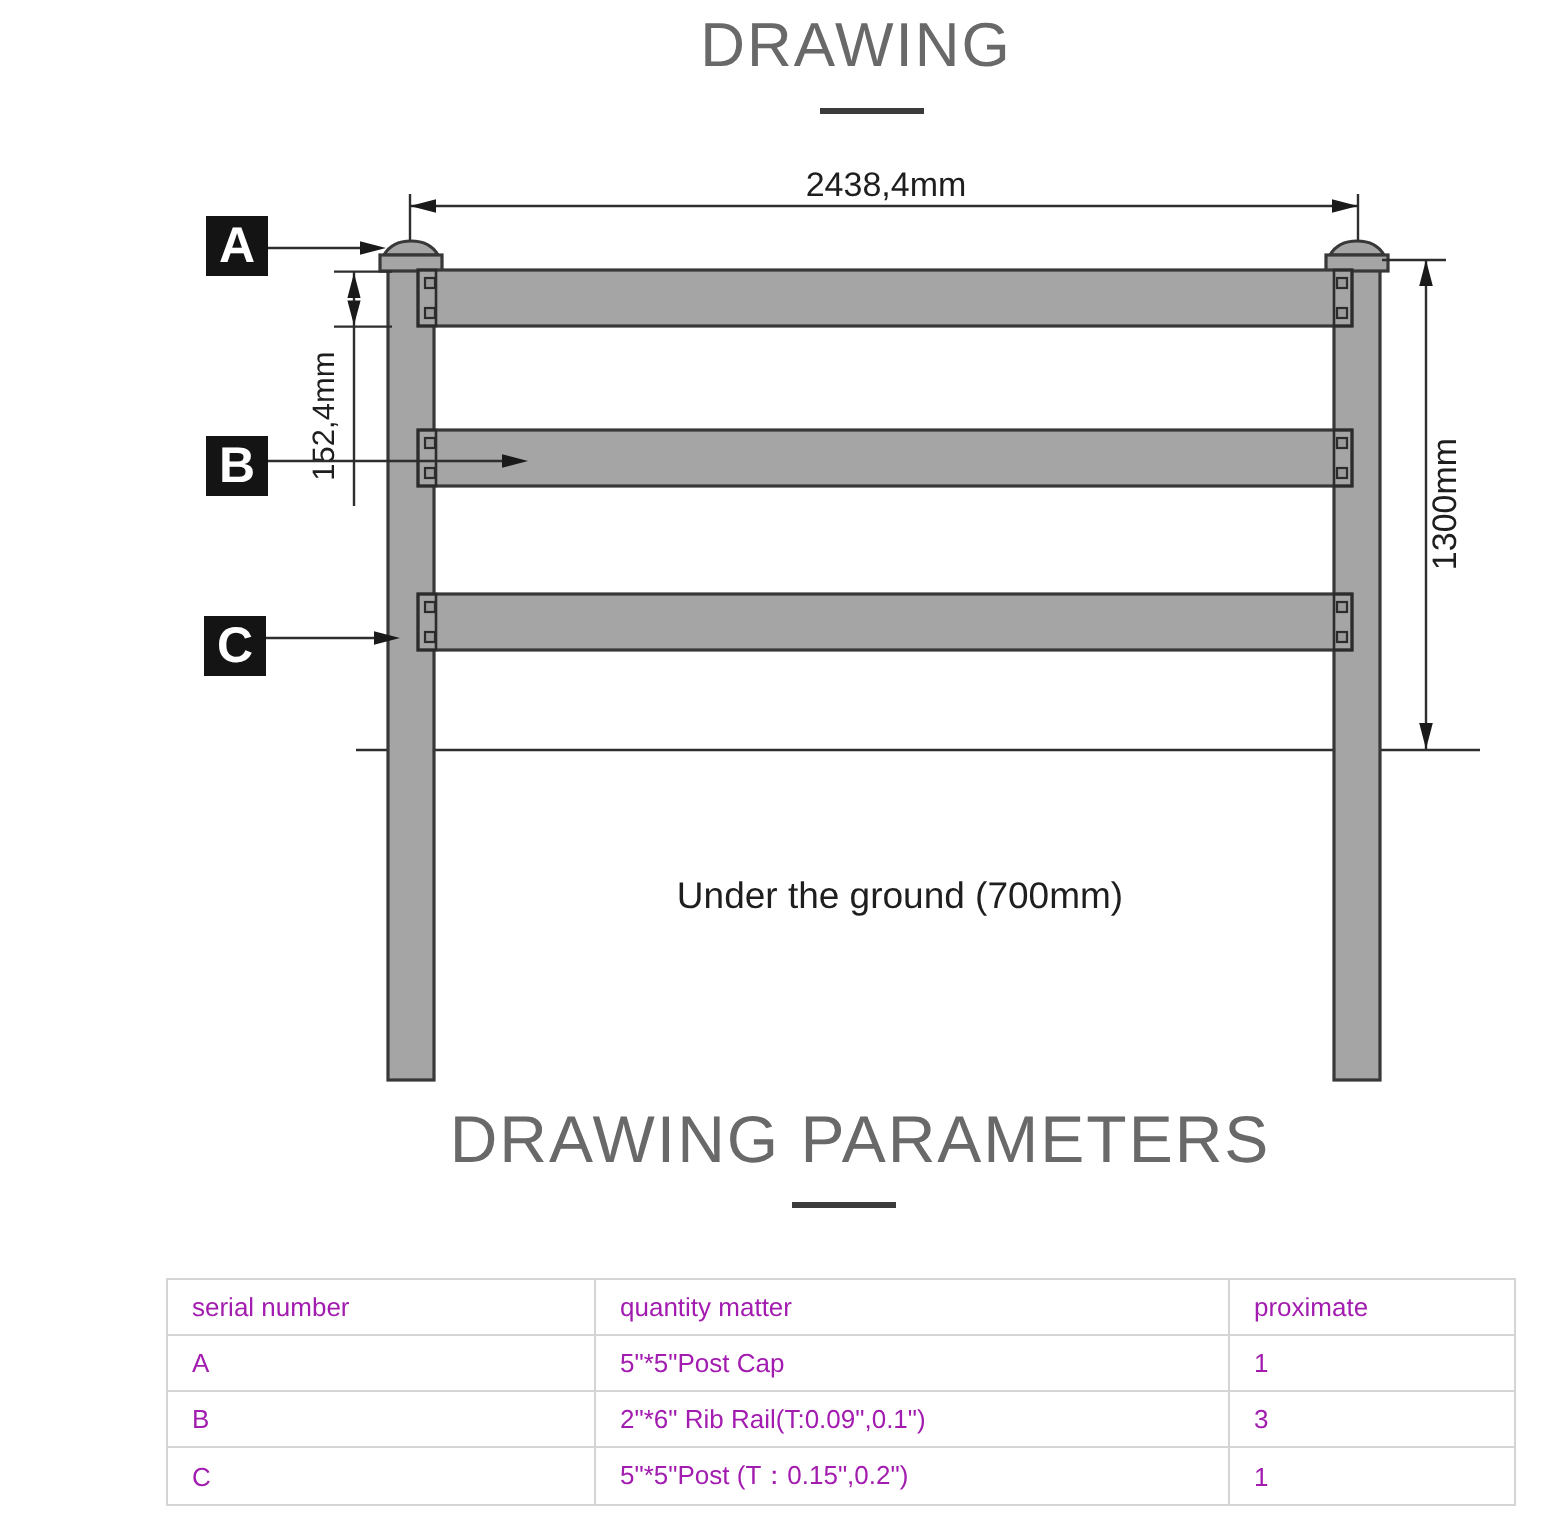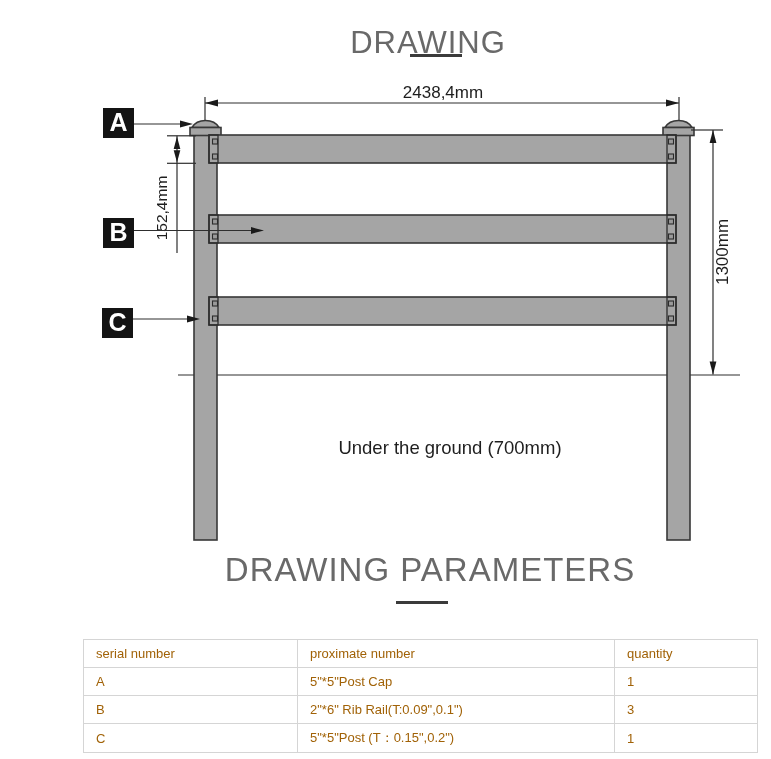--- a/index.html
+++ b/index.html
@@ -5,39 +5,39 @@
   html,body { margin:0; padding:0; background:#ffffff; }
   #page {
     position:relative; width:771px; height:759px; overflow:hidden;
     background:#ffffff; font-family:"Liberation Sans", sans-serif;
   }
   .heading {
     position:absolute; transform:translateX(-50%);
     color:#696969; font-weight:400; letter-spacing:1px; white-space:nowrap;
     margin:0;
   }
-  #drawing-title { left:428px; top:5px; font-size:31px;margin-top:20px; }
+  #drawing-title { left:428px; top:5px; font-size:31px; }
   #section-title { left:430px; top:551px; font-size:33px; }
   .rule { position:absolute; background:#3b3b3b; height:2.5px; }
   #title-rule   { left:410px; top:54px;  width:52px; }
   #section-rule { left:396px; top:601px; width:52px; }
   #fence-svg { position:absolute; left:0; top:0; }
   svg text { font-family:"Liberation Sans", sans-serif; fill:#1e1e1e; }
   .shape { fill:#a5a5a5; stroke:#383838; stroke-width:1.6; }
   .dim   { stroke:#2e2e2e; stroke-width:1.2; fill:none; }
   .arrow { fill:#1a1a1a; stroke:none; }
   .tab   { fill:#9a9a9a; stroke:#2c2c2c; stroke-width:1.1; }
   .bracket { fill:none; stroke:#2c2c2c; stroke-width:1.3; }
   .dimtext { font-size:17px; }
   .label-box { fill:#141414; }
   .label-letter { font-size:25px; font-weight:700; fill:#ffffff; text-anchor:middle; }
   #params-table {
     position:absolute; left:83px; top:639px; width:674px;
     border-collapse:collapse; table-layout:fixed;
-    font-size:13px; color:#a16207;padding-left:12px;
+    font-size:13px; color:#a21caf;padding-left:12px;
   }
   #params-table th, #params-table td {
     border:1px solid #d5d5d5; font-weight:400; text-align:left;
     padding:5px 12px; height:17px; vertical-align:middle;
     overflow:hidden; white-space:nowrap;
   }
 </style>
 </head>
 <body>
 
@@ -150,22 +150,22 @@
 
   <table id="params-table">
     <colgroup>
       <col style="width:214px">
         <col style="width:317px">
         <col style="width:143px">
     </colgroup>
     <thead>
       <tr>
         <th>serial number</th>
-        <th>proximate number</th>
-        <th>quantity</th>
+        <th>quantity matter</th>
+        <th>proximate</th>
       </tr>
     </thead>
     <tbody>
       <tr>
         <td>A</td>
         <td>5"*5"Post Cap</td>
         <td>1</td>
       </tr>
       <tr>
         <td>B</td>

